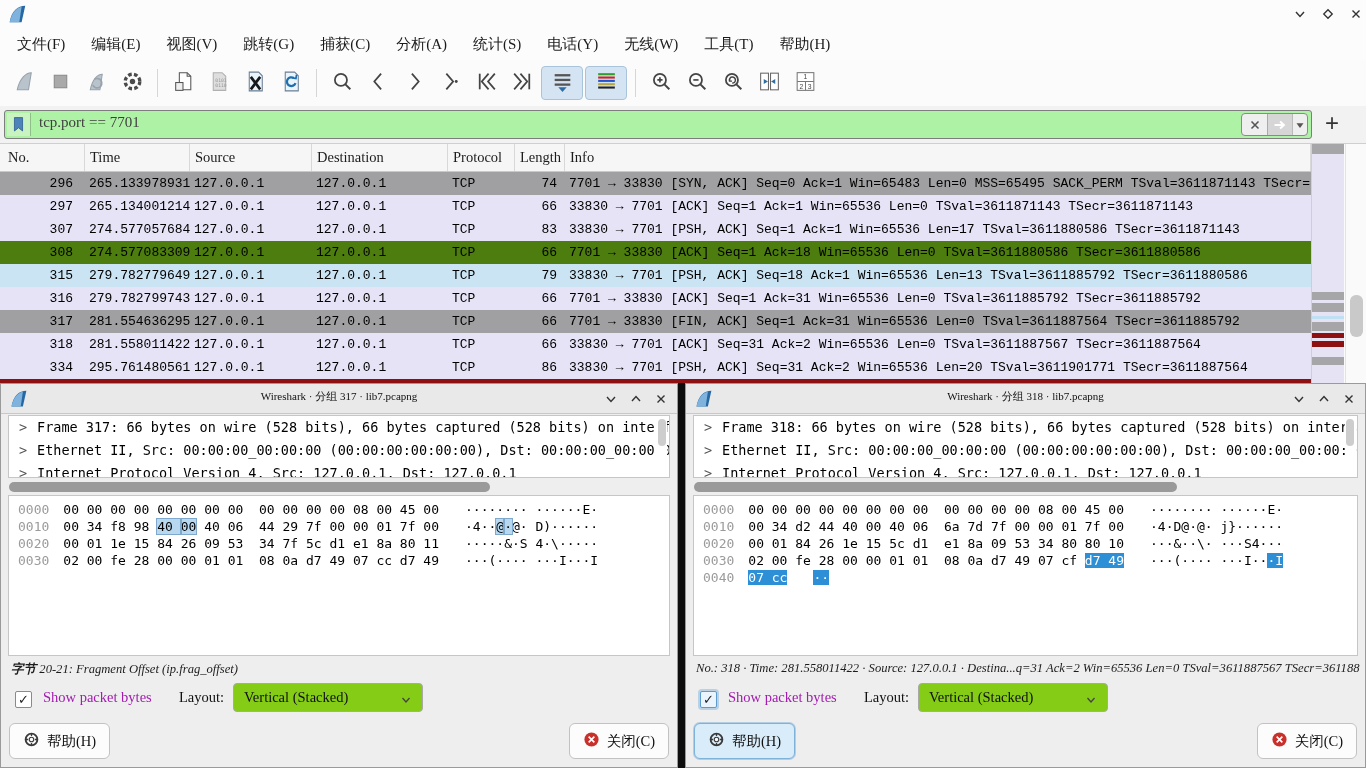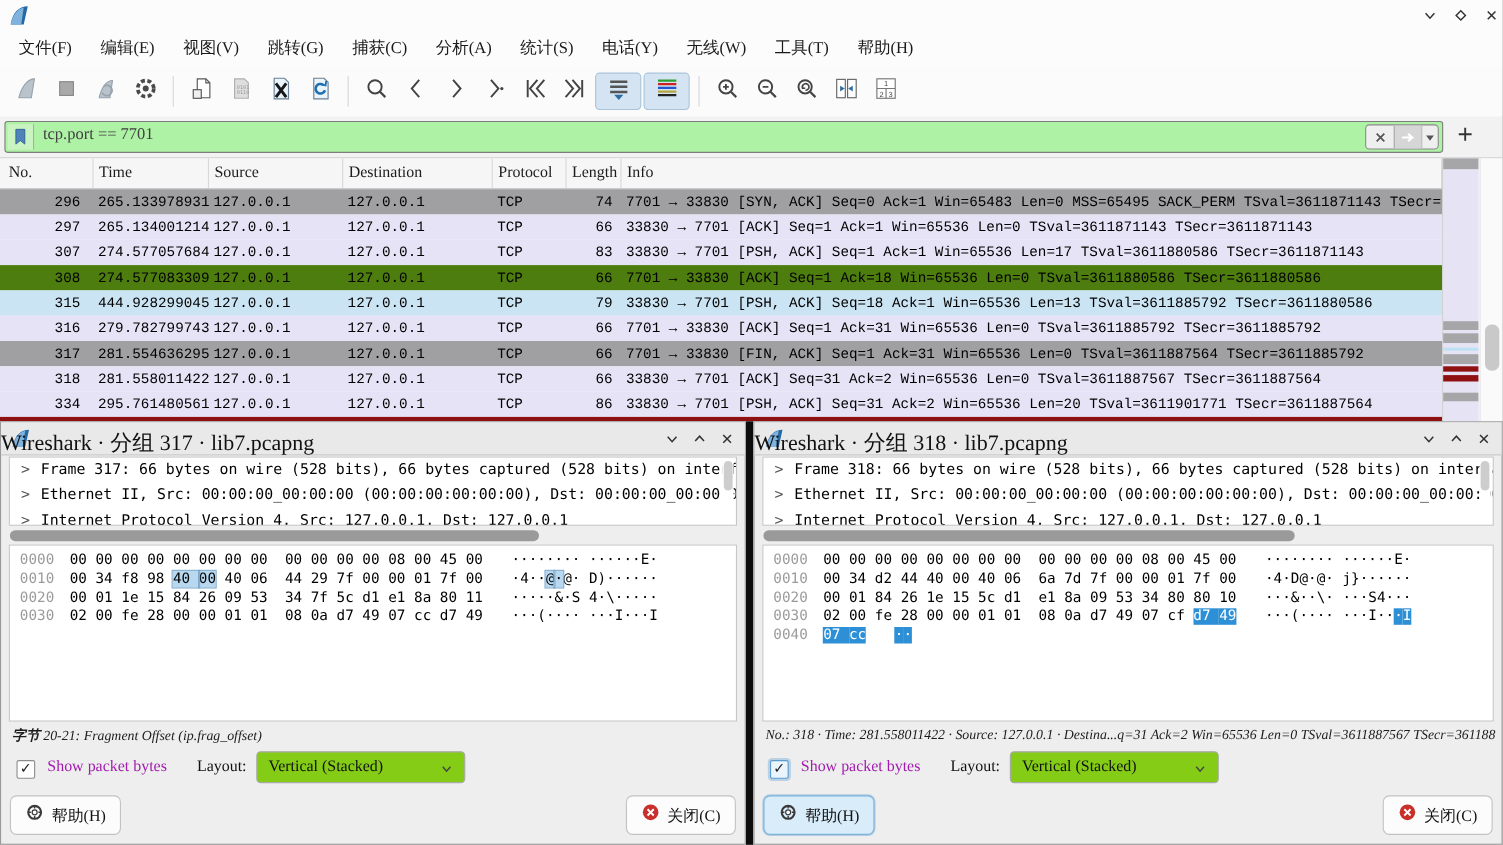--- a/index.html
+++ b/index.html
@@ -56,21 +56,21 @@
   
   .minimap { position:absolute; left:1311px; top:144px; width:33px; height:239px; background:#e6e3f5; border-left:1px solid #cfcfcf; }
   .minimap .stripe { position:absolute; left:0; width:100%; }
   .vscroll { position:absolute; left:1345px; top:144px; width:21px; height:239px; background:#fafafa; border-left:1px solid #e3e3e3; }
   .vscroll .handle { position:absolute; left:4px; top:151px; width:13px; height:42px; background:#c9c9c9; border-radius:6px; }
 
   
   .gap { position:absolute; left:678px; top:383px; width:7px; height:385px; background:#0d0d0d; }
   .dialog { position:absolute; top:383px; height:385px; background:#eeeeee; border:1px solid #9a9a9a; }
   .dlg-titlebar { position:absolute; left:0; top:0; right:0; height:30px; background:#e9e9e9; border-bottom:1px solid #c9c9c9; }
-  .dlg-title { position:absolute; left:0; right:0; top:5px; text-align:left; font-size:20px; color:#111; }
+  .dlg-title { position:absolute; left:0; right:0; top:5px; text-align:center; font-size:11px; color:#111; }
   .dlg-icon { position:absolute; left:7px; top:4px; width:21px; height:21px; }
   .dlg-ctl { position:absolute; top:7px; width:16px; height:16px; }
   .dlg-ctl svg { width:16px; height:16px; }
   .dlg-tree { position:absolute; left:7px; right:7px; top:31px; height:63px; background:#fff; border:1px solid #c6c6c6; overflow:hidden; font-family:"DejaVu Sans Mono","Liberation Mono",monospace; font-size:13.5px; color:#000; }
   .tree-row { height:23px; line-height:23px; white-space:nowrap; padding-left:28px; position:relative; }
   .tree-exp { position:absolute; left:10px; top:0; color:#555; }
   .tree-vscroll { position:absolute; right:2px; top:2px; width:10px; height:58px; background:#fff; }
   .tree-vscroll .th { position:absolute; left:1px; top:1px; width:8px; height:27px; background:#cdcdcd; border-radius:4px; }
   .dlg-hscroll { position:absolute; left:4px; right:4px; top:98px; height:10px; }
   .dlg-hscroll .hh { position:absolute; left:4px; top:0; width:72%; height:10px; background:#9a9a9a; border-radius:5px; }
@@ -353,21 +353,21 @@
           <div class="cell-no">308</div>
           <div class="cell-pad">274.577083309</div>
           <div class="cell-pad">127.0.0.1</div>
           <div class="cell-pad">127.0.0.1</div>
           <div class="cell-pad">TCP</div>
           <div class="cell-len">66</div>
           <div class="cell-pad">7701 → 33830 [ACK] Seq=1 Ack=18 Win=65536 Len=0 TSval=3611880586 TSecr=3611880586</div>
         </div>
         <div class="prow pl-grid" style="background: rgb(203, 228, 244);">
           <div class="cell-no">315</div>
-          <div class="cell-pad">444.928299045</div>
+          <div class="cell-pad">279.782779649</div>
           <div class="cell-pad">127.0.0.1</div>
           <div class="cell-pad">127.0.0.1</div>
           <div class="cell-pad">TCP</div>
           <div class="cell-len">79</div>
           <div class="cell-pad">33830 → 7701 [PSH, ACK] Seq=18 Ack=1 Win=65536 Len=13 TSval=3611885792 TSecr=3611880586</div>
         </div>
         <div class="prow pl-grid" style="background: rgb(230, 227, 246);">
           <div class="cell-no">316</div>
           <div class="cell-pad">279.782799743</div>
           <div class="cell-pad">127.0.0.1</div>

